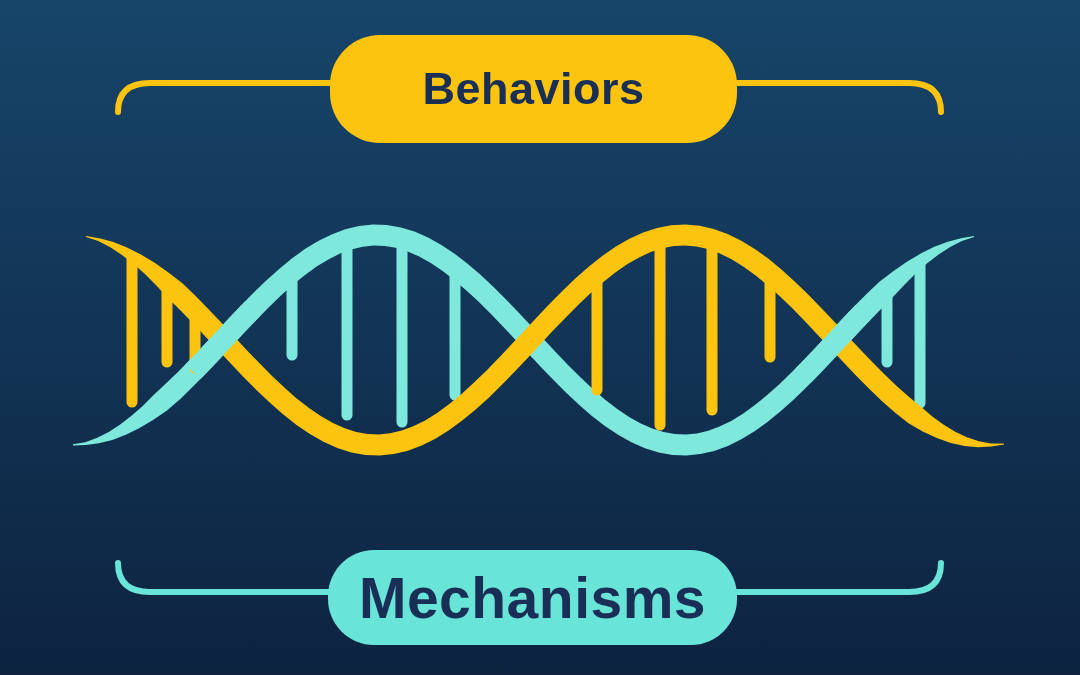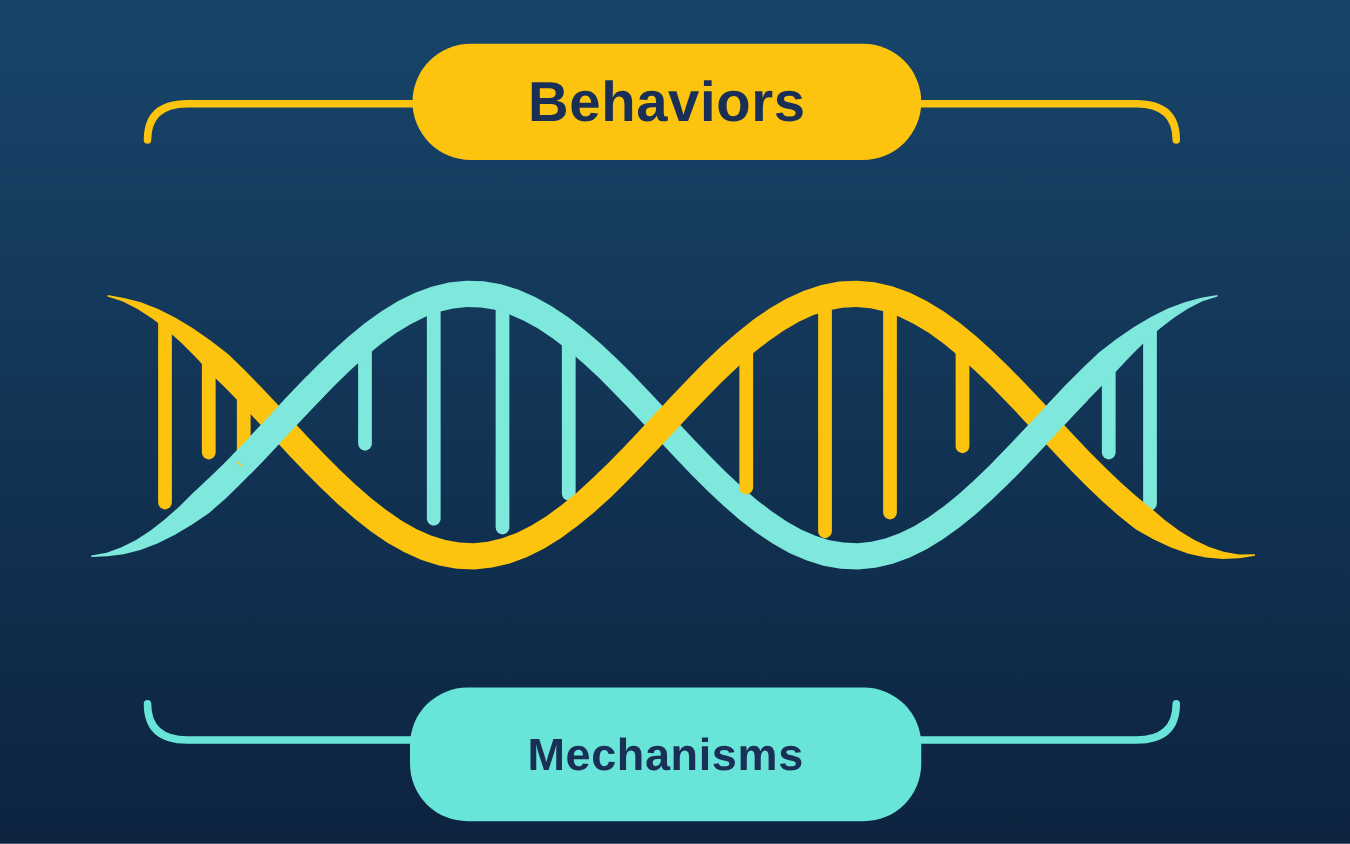--- a/index.html
+++ b/index.html
@@ -12,30 +12,30 @@
   }
   .stage svg{position:absolute;left:0;top:0;}
   .pill{
     position:absolute;
     display:flex;align-items:center;justify-content:center;
     font-weight:700;
     color:var(--label-text,#1a2f55);
     letter-spacing:0.5px;
   }
   .pill-top{
-    left:330px;top:35px;width:407px;height:93px;
+    left:330px;top:35px;width:407px;height:108px;
     border-radius:50px;
     background:var(--yellow,#fcc40e);
     font-size:45px;
   }
   .pill-bottom{
-    left:328px;top:550px;width:409px;height:107px;
+    left:328px;top:550px;width:409px;height:95px;
     border-radius:46px;
     background:var(--teal,#68e5d8);
-    font-size:36px;
+    font-size:57px;
   }
 </style>
 </head>
 <body>
 
 <div class="stage" style="--bg-top: #17456a; --bg-bottom: #0d2340; --yellow: #fcc40e; --teal: #68e5d8; --label-text: #1a2f55;">
 
   <svg width="1080" height="675" viewBox="0 0 1080 675">
     <path fill="none" stroke-linecap="round" d="M 118,112 Q 118,83 150,83 L 909,83 Q 941,83 941,112" stroke="#fcc40e" stroke-width="6"></path>
     <path fill="none" stroke-linecap="round" d="M 118,563 Q 118,592 150,592 L 909,592 Q 941,592 941,563" stroke="#68e5d8" stroke-width="6"></path>

